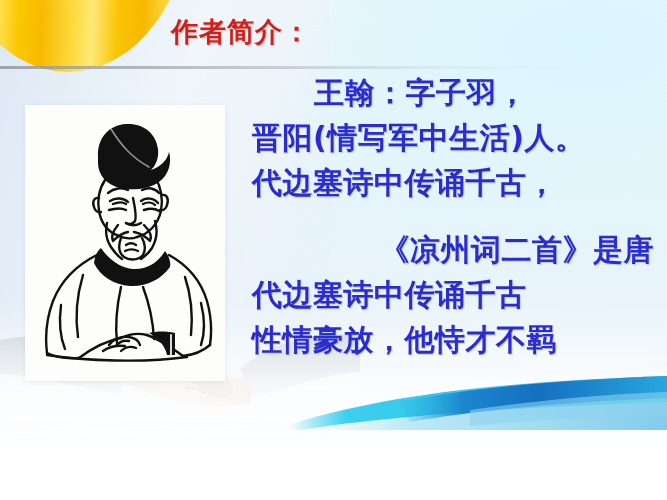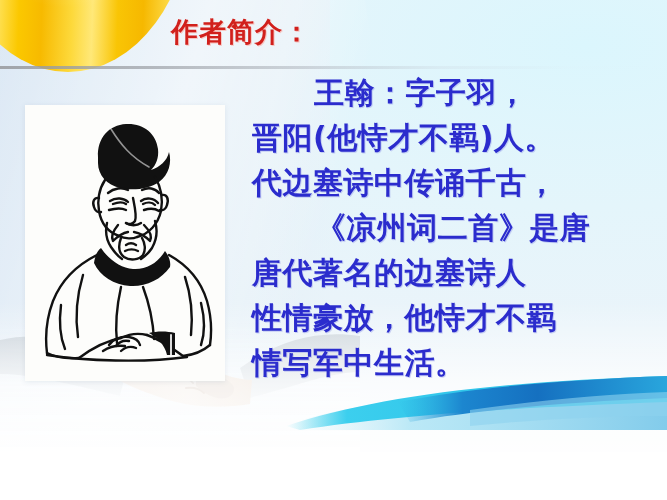--- a/index.html
+++ b/index.html
@@ -152,21 +152,21 @@
   .body-line {
     font-size: 30px;
     font-weight: bold;
     line-height: 45px;
     color: #2b2ccd;
     letter-spacing: 0.5px;
     white-space: nowrap;
     text-shadow: 1px 1px 0 rgba(150,160,235,0.45);
   }
   .body-line.indent { text-indent: 62px; }
-  .body-line.center { text-align: center; }
+  .body-line.center { text-align: right; margin-top: 22px; }
 </style>
 </head>
 <body>
 
 <div id="slide">
 
   <div class="bg-base"></div>
   <div class="bg-left-tint"></div>
   <div class="bg-soft-sheen"></div>
 
@@ -300,21 +300,20 @@
 
         <path d="M22,250 C60,256 120,258 162,252"></path>
       </g>
     </svg>
   </div>
 
   <div class="heading">作者简介：</div>
 
   <div class="body-copy">
     <div class="body-line indent">王翰：字子羽，</div>
-    <div class="body-line">晋阳(他恃才不羁)人。</div>
+    <div class="body-line">晋阳(情写军中生活)人。</div>
     <div class="body-line">代边塞诗中传诵千古，</div>
     <div class="body-line center">《凉州词二首》是唐</div>
-    <div class="body-line">唐代著名的边塞诗人</div>
+    <div class="body-line">代边塞诗中传诵千古</div>
     <div class="body-line">性情豪放，他恃才不羁</div>
-    <div class="body-line">情写军中生活。</div>
   </div>
 
 </div>
 
 </body></html>

